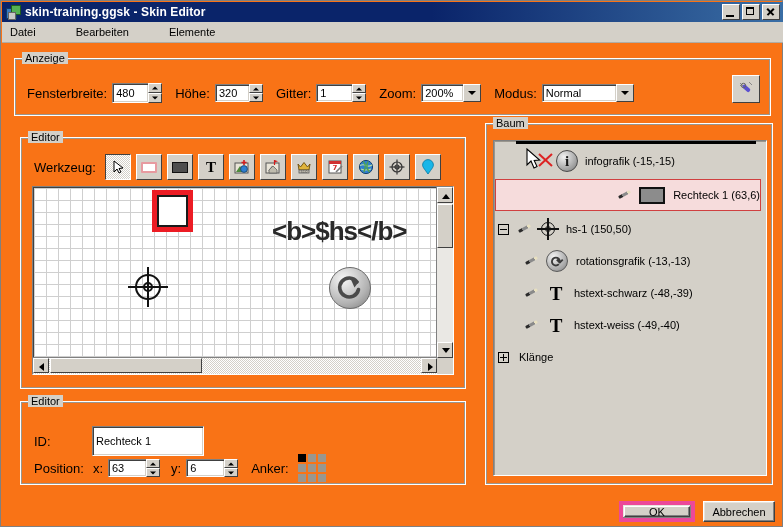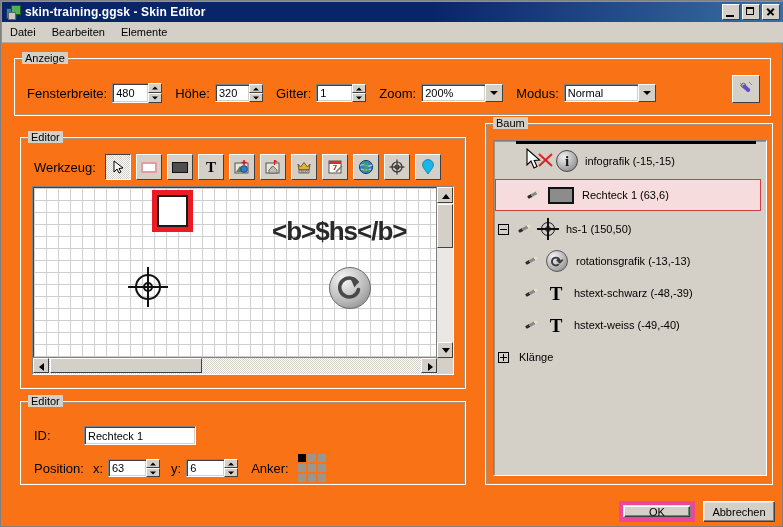--- a/index.html
+++ b/index.html
@@ -30,21 +30,21 @@
   .tbtn i{position:absolute;display:block;background:#000;}
   .tbtn.min i{left:3px;bottom:2px;width:8px;height:2px;}
   .tbtn.max i{left:3px;top:2px;width:8px;height:8px;background:transparent;border:1px solid #000;border-top-width:2px;box-sizing:border-box;}
   .tbtn.close:before,.tbtn.close:after{content:"";position:absolute;left:3px;top:6px;width:9px;height:1.6px;background:#000;}
   .tbtn.close:before{transform:rotate(45deg);}
   .tbtn.close:after{transform:rotate(-45deg);}
 
   
   .menubar{position:absolute;left:1px;top:21px;width:781px;height:20px;
            background:#d4d0c8;display:flex;align-items:center;
-           border-bottom:1px solid #b0aca4;}
+           border-bottom:1px solid #b0aca4;gap:24px;}
   .menu-item{padding:2px 8px;font-size:11px;cursor:default;}
 
   
   .group{position:absolute;border:1px solid #fff;box-sizing:border-box;}
   .group-inner{position:absolute;left:0;top:0;right:0;bottom:0;
                border:1px solid #9a968e;box-sizing:border-box;}
   .glabel{position:absolute;top:-7px;left:7px;background:#d4d0c8;padding:0 3px;
           font-size:11px;z-index:3;}
 
   
@@ -215,21 +215,21 @@
       <span class="lbl" style="margin-left:8px;">Gitter:</span>
       <div class="spin">
         <div class="field" style="width:36px;height:18px;">1</div>
         <div class="spin-btns">
           <div class="sb up"></div>
           <div class="sb down"></div>
         </div>
       </div>
 
       <span class="lbl" style="margin-left:8px;">Zoom:</span>
-      <div class="combo" style="width:82px;height:18px;border-radius:7px;">
+      <div class="combo" style="width:60px;height:18px;border-radius:7px;">
         <div class="field">200%</div>
         <div class="cbtn"></div>
       </div>
 
       <span class="lbl" style="margin-left:8px;">Modus:</span>
       <div class="combo" style="width:92px;height:18px;">
         <div class="field">Normal</div>
         <div class="cbtn"></div>
       </div>
     </div>
@@ -398,21 +398,21 @@
           <svg width="36" height="26" viewBox="0 0 36 26">
             <path d="M3 1 L3 17 L7 13 L10 20 L13 18.6 L10.2 12.4 L15.6 12 Z" fill="#fff" stroke="#000" stroke-width="1.1"></path>
             <line x1="15" y1="6" x2="28" y2="18" stroke="#d22" stroke-width="2"></line>
             <line x1="28" y1="6" x2="15" y2="18" stroke="#d22" stroke-width="2"></line>
           </svg>
         </div>
         <div class="ico icon-info" style="margin-left:-4px;">i</div>
         <span class="tlabel" style="margin-left:7px;">infografik (-15,-15)</span>
       </div>
 
-      <div class="trow selected" style="margin:2px 5px 2px 1px;padding-left:30px;">
+      <div class="trow selected" style="margin:2px 5px 2px 1px;padding-left:30px;justify-content:flex-end;">
         <div class="pencil">
             <i></i>
           </div>
         <div class="ico icon-rect" style="margin-left:6px;"></div>
         <span class="tlabel" style="margin-left:8px;">Rechteck 1 (63,6)</span>
       </div>
 
       <div class="trow">
         <div class="expander"></div>
         <div class="pencil" style="margin-left:8px;">
@@ -459,21 +459,21 @@
       </div>
     </div>
   </div>
 
   <div class="group" style="left:19px;top:400px;width:446px;height:84px;">
     <div class="group-inner"></div>
     <div class="glabel">Editor</div>
 
     <div style="position:absolute;left:13px;top:24px;display:flex;align-items:center;">
       <span class="lbl" style="width:50px;">ID:</span>
-      <div class="field" style="width:112px;height:19px;">Rechteck 1</div>
+      <div class="field" style="width:112px;height:30px;margin-left:8px;">Rechteck 1</div>
     </div>
 
     <div style="position:absolute;left:13px;top:52px;display:flex;align-items:center;gap:5px;">
       <span class="lbl">Position:</span>
       <span class="lbl" style="margin-left:4px;">x:</span>
       <div class="spin">
         <div class="field" style="width:38px;height:18px;">63</div>
         <div class="spin-btns">
           <div class="sb up"></div>
           <div class="sb down"></div>

